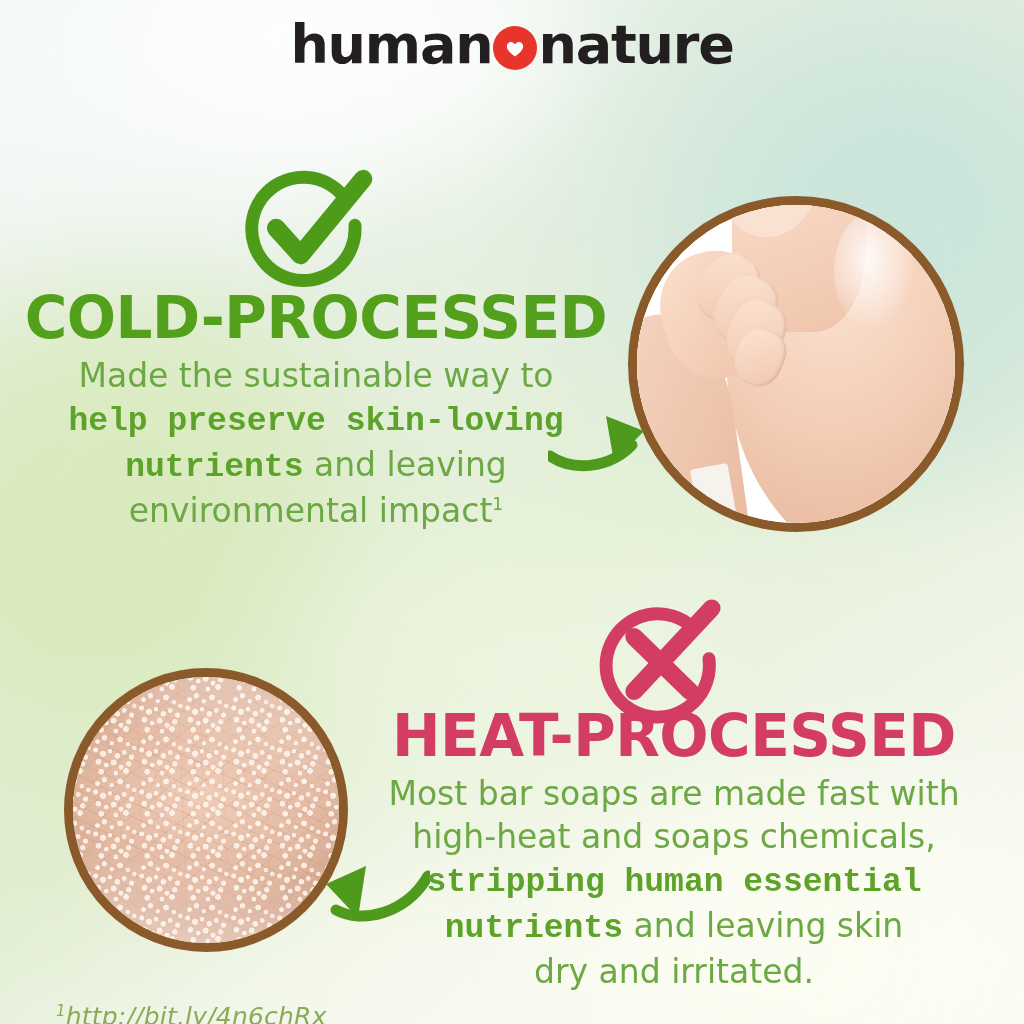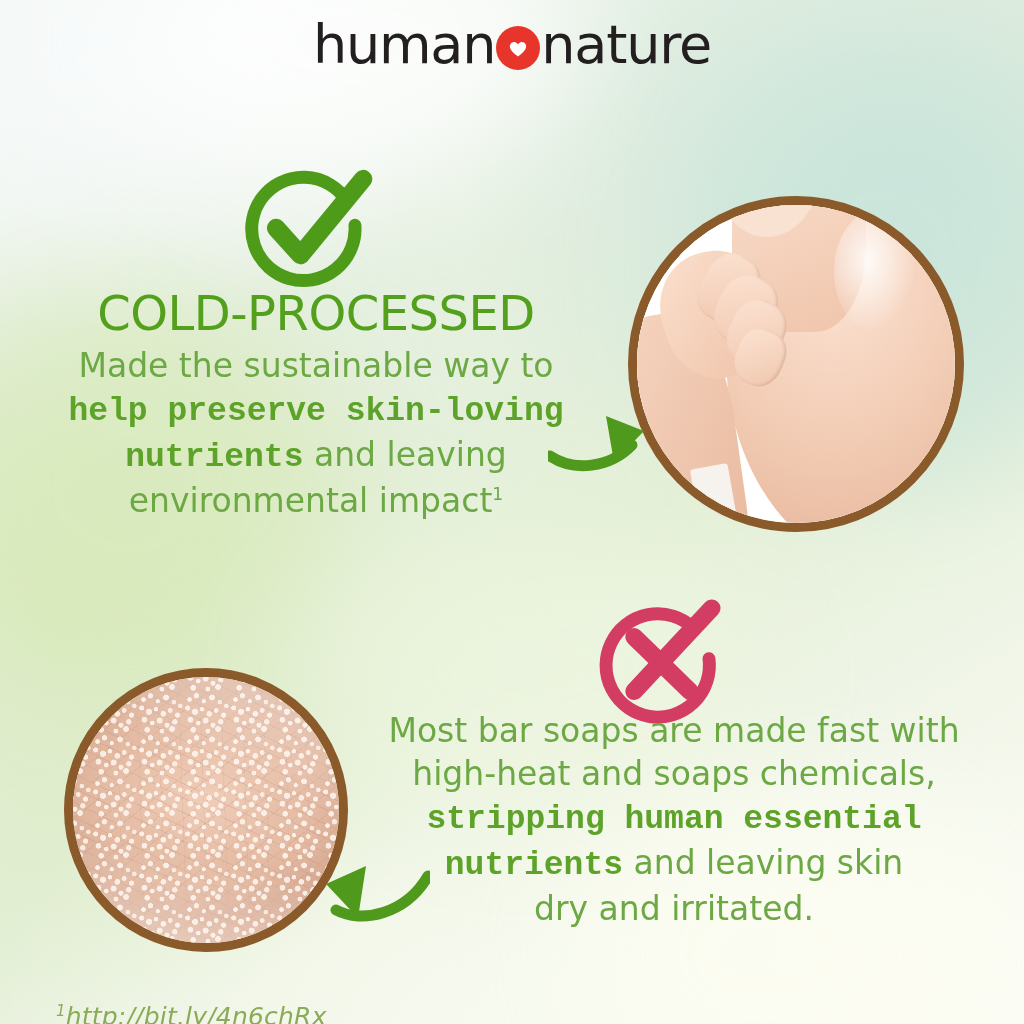--- a/index.html
+++ b/index.html
@@ -55,21 +55,21 @@
     left: 0;
     width: 100%;
     display: flex;
     align-items: center;
     justify-content: center;
     gap: 0px;
   }
   .logo-word {
     font-family: "DejaVu Sans", sans-serif;
     font-size: 54px;
-    font-weight: 400;
+    font-weight: 700;
     letter-spacing: -1.2px;
     color: #231f20;
     line-height: 1;
   }
   .logo-mark {
     width: 44px;
     height: 44px;
     border-radius: 50%;
     background: #e8352b;
     display: inline-flex;
@@ -231,22 +231,22 @@
   .arrow-right { left: 548px; top: 398px; width: 116px; height: 74px; }
   .arrow-left  { left: 300px; top: 852px; width: 130px; height: 76px; }
 
   
   .block { position: absolute; }
   .block-cold { left: 16px; top: 288px; width: 600px; text-align: center; }
   .block-heat { left: 368px; top: 706px; width: 612px; text-align: center; }
 
   .headline {
     font-family: "DejaVu Sans", sans-serif;
-    font-weight: 400;
-    font-size: 48px;
+    font-weight: 700;
+    font-size: 58px;
     letter-spacing: -0.5px;
     line-height: 1.06;
     margin: 0 0 6px 0;
   }
   .headline.green { color: #53a01c; }
   .headline.pink  { color: #d43d63; }
 
   .body-copy {
     font-family: "DejaVu Sans", sans-serif;
     font-size: 33px;
@@ -363,20 +363,21 @@
   </div>
 
   <div class="arrow arrow-left">
     <svg viewBox="0 0 130 76" aria-hidden="true">
       <path d="M128 24 C106 62 62 72 36 58" fill="none" stroke="#4f9a1d" stroke-width="11" stroke-linecap="round"></path>
       <path d="M66 14 L26 32 L58 66 Z" fill="#4f9a1d"></path>
     </svg>
   </div>
 
   <div class="block block-heat">
+    <h2 class="headline pink">HEAT-PROCESSED</h2>
     <p class="body-copy">
       <span>Most bar soaps are made fast with</span><br>
       <span>high-heat and soaps chemicals,</span><br>
       <span class="em">stripping human essential</span><br>
       <span class="em">nutrients</span><span> and leaving skin</span><br>
       <span>dry and irritated.</span>
     </p>
   </div>
 
   <div class="footnote">

